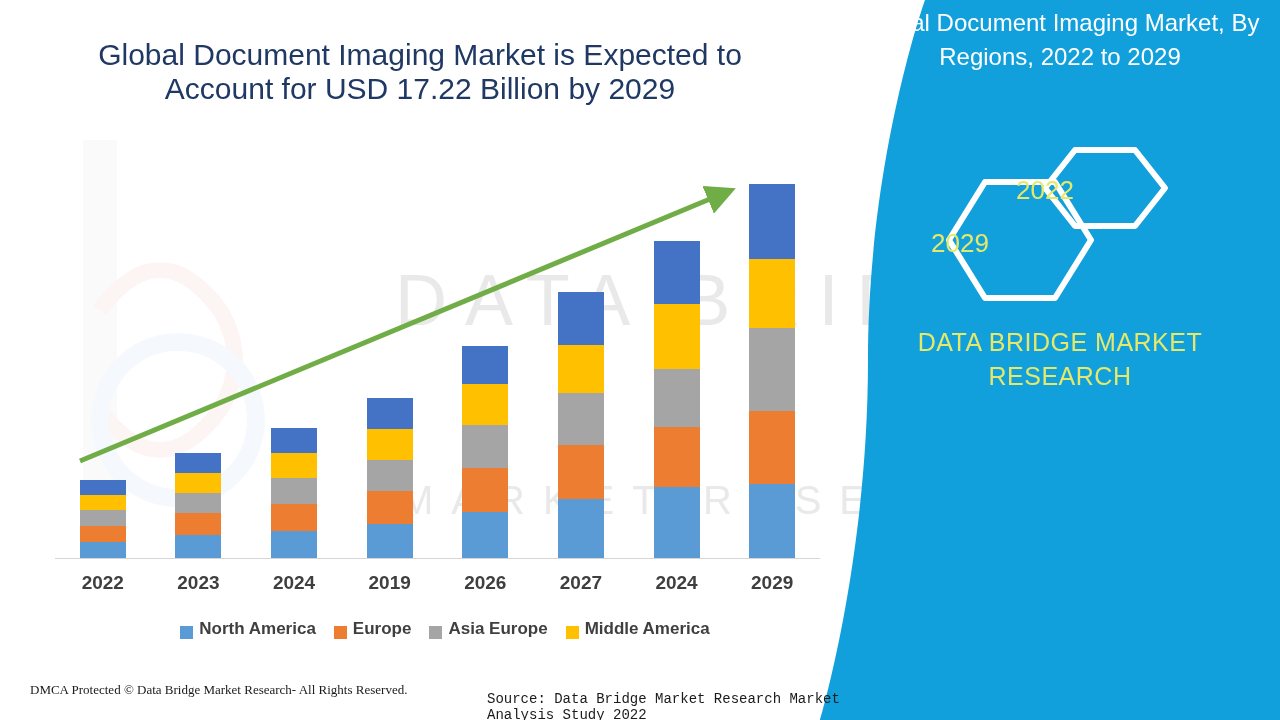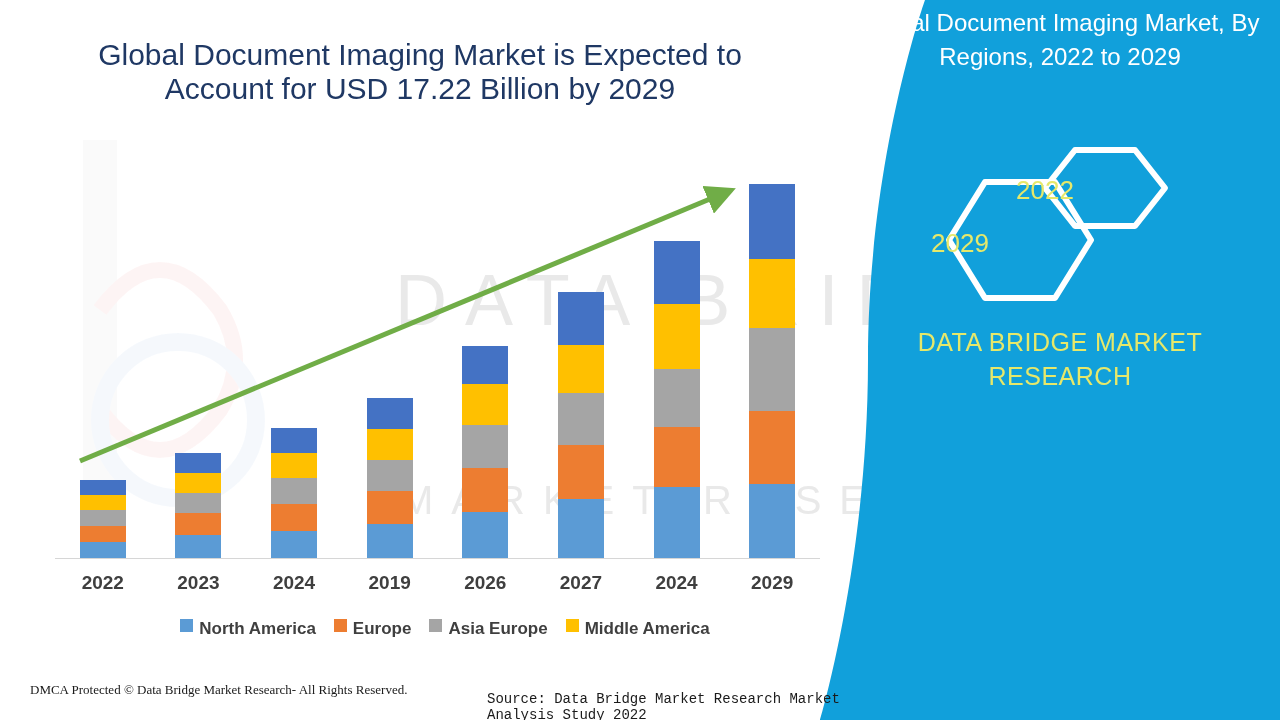--- a/index.html
+++ b/index.html
@@ -85,21 +85,21 @@
   }
 
   
   #growth-arrow{ position:absolute; left:0; top:0; width:860px;height:720px; pointer-events:none;}
 
   
   #legend{
     position:absolute; left:55px; top:615px; width:780px; height:28px;
     display:flex; align-items:center; justify-content:center; z-index:3;
   }
-  .legend-item{ display:flex; align-items:flex-start; margin:12px 9px;}
+  .legend-item{ display:flex; align-items:flex-end; margin:12px 9px;}
   .legend-swatch{ width:13px;height:13px;margin-right:6px;flex:none;}
   .legend-label{ font-size:17px;font-weight:bold;color:#3f3f3f;white-space:nowrap;}
 
   
   #footer{
     position:absolute; left:0; top:682px; width:860px; height:24px; z-index:3;
     font-family:"Liberation Serif", serif;
   }
   #dmca{ position:absolute; left:30px; top:0; font-size:13px; color:#1a1a1a;}
   #source{ position:absolute; left:487px; top:9px; font-size:14px; color:#1a1a1a;font-family:Liberation Mono, monospace;}

